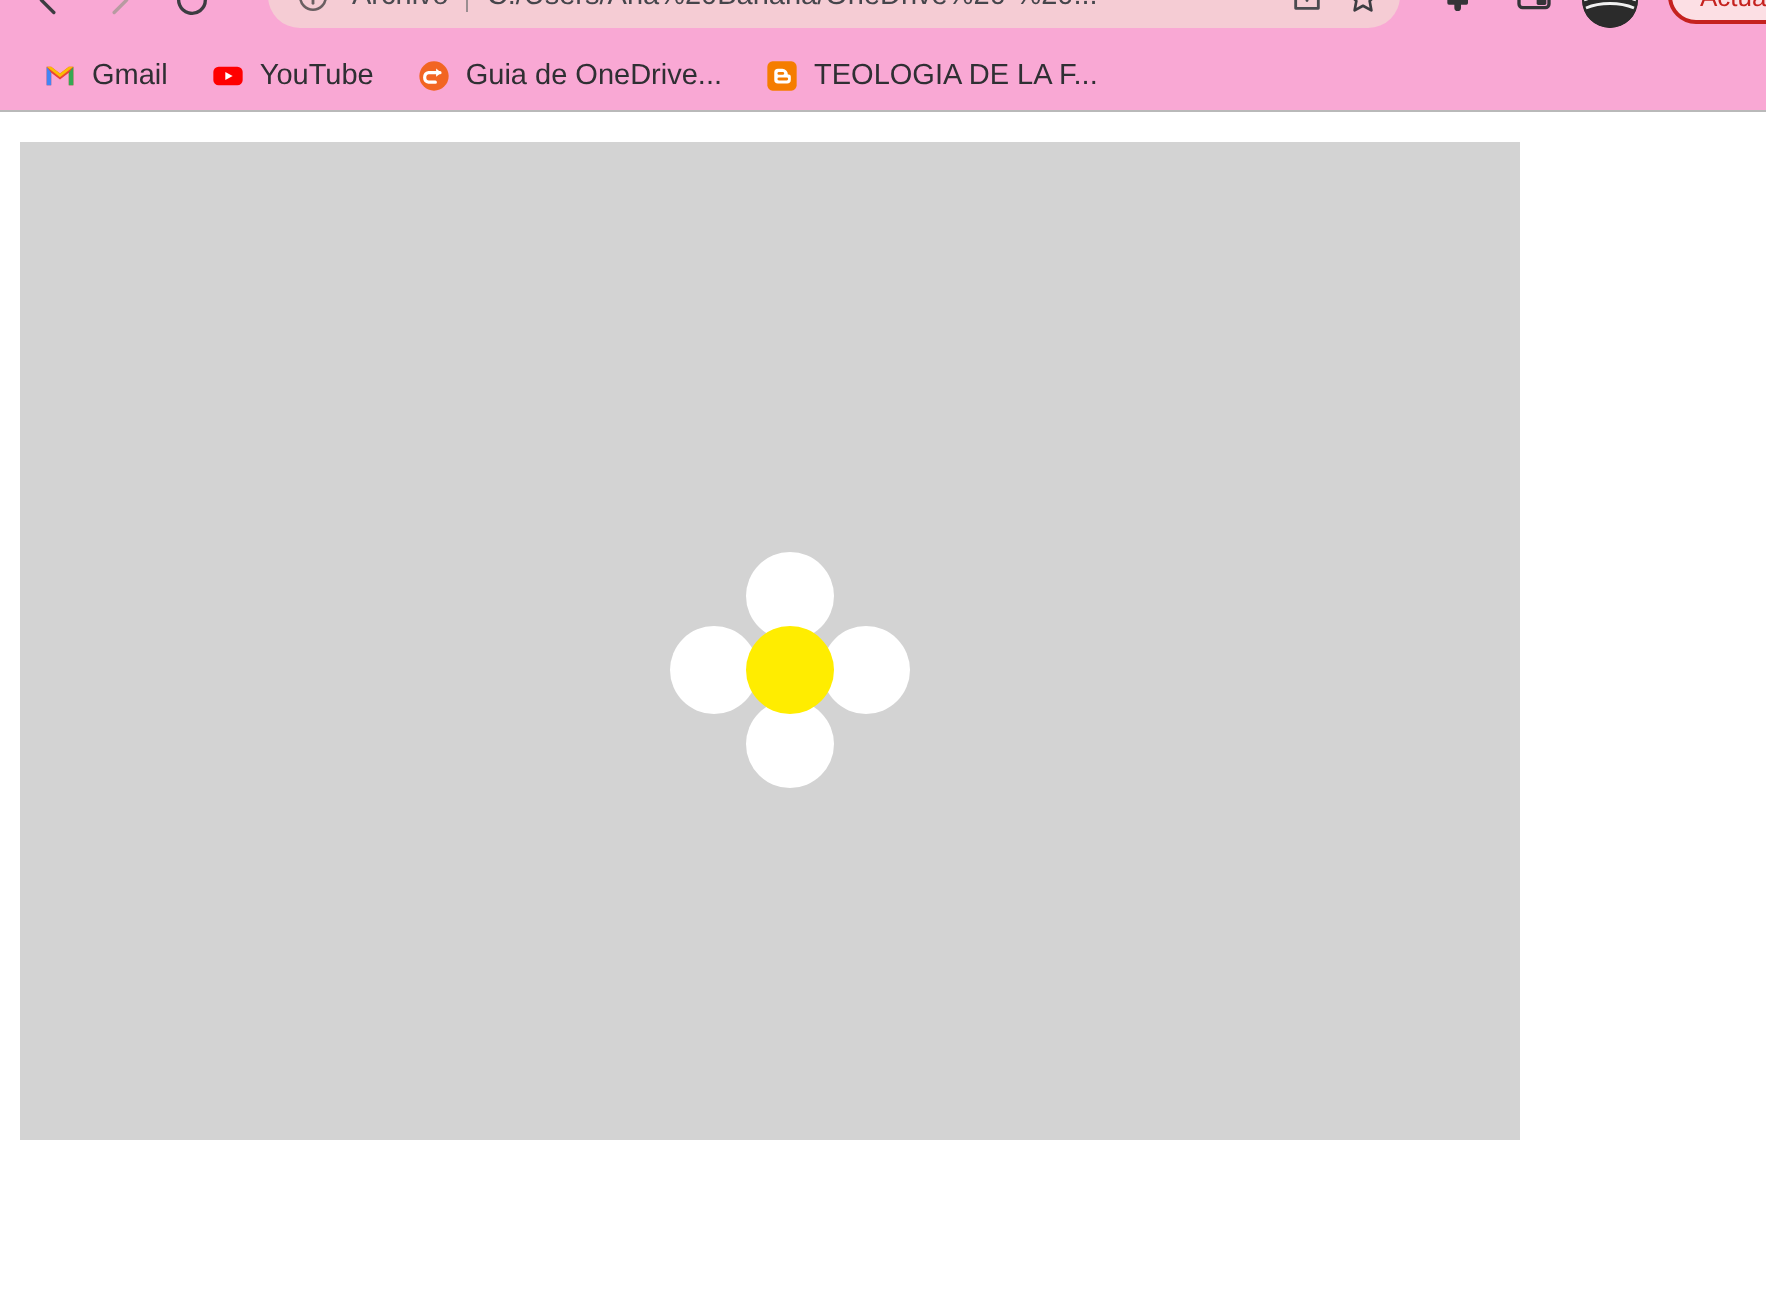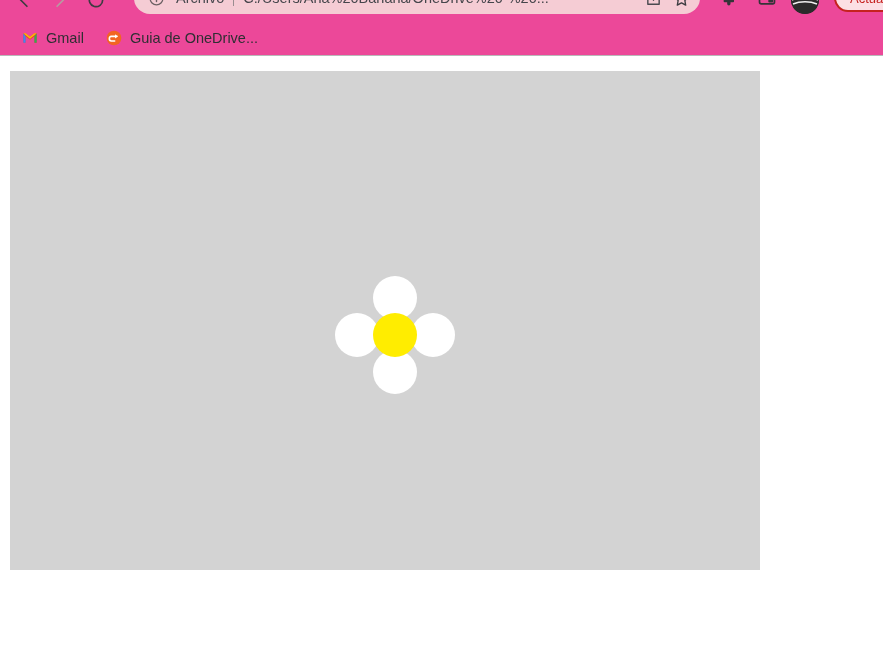--- a/index.html
+++ b/index.html
@@ -15,21 +15,21 @@
     -webkit-font-smoothing: antialiased;
   }
 
   
   #browser-chrome {
     position: absolute;
     left: 0;
     top: 0;
     width: 883px;
     height: 56px;
-    background: #ec4899;
+    background: #f9a8d4;
   }
 
   
   #toolbar-row {
     position: absolute;
     left: 0;
     top: -18px;
     width: 883px;
     height: 36px;
   }
@@ -346,33 +346,53 @@
         <svg width="16" height="16" viewBox="0 0 24 18">
           <path d="M2 2 L2 16 L5.4 16 L5.4 6.6 L12 11.6 L18.6 6.6 L18.6 16 L22 16 L22 2 L18.6 2 L12 7.2 L5.4 2 Z" fill="#ea4335"></path>
           <path d="M2 2 L2 16 L5.4 16 L5.4 6.6 Z" fill="#4285f4"></path>
           <path d="M18.6 6.6 L18.6 16 L22 16 L22 2 Z" fill="#34a853"></path>
           <path d="M5.4 2 L12 7.2 L18.6 2 L22 2 L12 10 L2 2 Z" fill="#fbbc04"></path>
         </svg>
       </span>
       <span class="bookmark-label">Gmail</span>
     </div>
 
+    <div class="bookmark">
+      <span class="bookmark-icon">
+        <svg width="16" height="16" viewBox="0 0 24 24">
+          <rect x="1" y="5" width="22" height="14" rx="4" fill="#ff0000"></rect>
+          <path d="M10 9 L15.5 12 L10 15 Z" fill="#ffffff"></path>
+        </svg>
+      </span>
+      <span class="bookmark-label">YouTube</span>
+    </div>
 
 
     <div class="bookmark">
       <span class="bookmark-icon">
         <svg width="16" height="16" viewBox="0 0 24 24">
           <circle cx="12" cy="12" r="11" fill="#f26522"></circle>
           <path d="M16.5 9.5 L8 9.5 A3.6 3.6 0 0 0 8 16.6 L13 16.6" fill="none" stroke="#ffffff" stroke-width="2.4" stroke-linecap="round"></path>
           <path d="M13.6 6.4 L17.4 9.6 L13.6 12.6 Z" fill="#ffffff"></path>
         </svg>
       </span>
       <span class="bookmark-label">Guia de OneDrive...</span>
     </div>
 
+    <div class="bookmark">
+      <span class="bookmark-icon">
+        <svg width="16" height="16" viewBox="0 0 24 24">
+          <rect x="1" y="1" width="22" height="22" rx="4" fill="#f57d00"></rect>
+          <path d="M9 6.6h3.2a4.2 4.2 0 0 1 4.2 4.2h.6a1.6 1.6 0 0 1 1.6 1.6v2.4A2.8 2.8 0 0 1 15.8 17.6H9A2.8 2.8 0 0 1 6.2 14.8v-5.4A2.8 2.8 0 0 1 9 6.6Z" fill="#ffffff"></path>
+          <rect x="8.6" y="9" width="5" height="2.1" rx="1.05" fill="#f57d00"></rect>
+          <rect x="8.6" y="13.2" width="8" height="2.1" rx="1.05" fill="#f57d00"></rect>
+        </svg>
+      </span>
+      <span class="bookmark-label">TEOLOGIA DE LA F...</span>
+    </div>
 
   </div>
 
   <div id="chrome-bottom-border"></div>
 </div>
 
 <div id="page-viewport">
   <div id="content-canvas">
     <div id="flower">
       <div class="petal" id="petal-top"></div>

